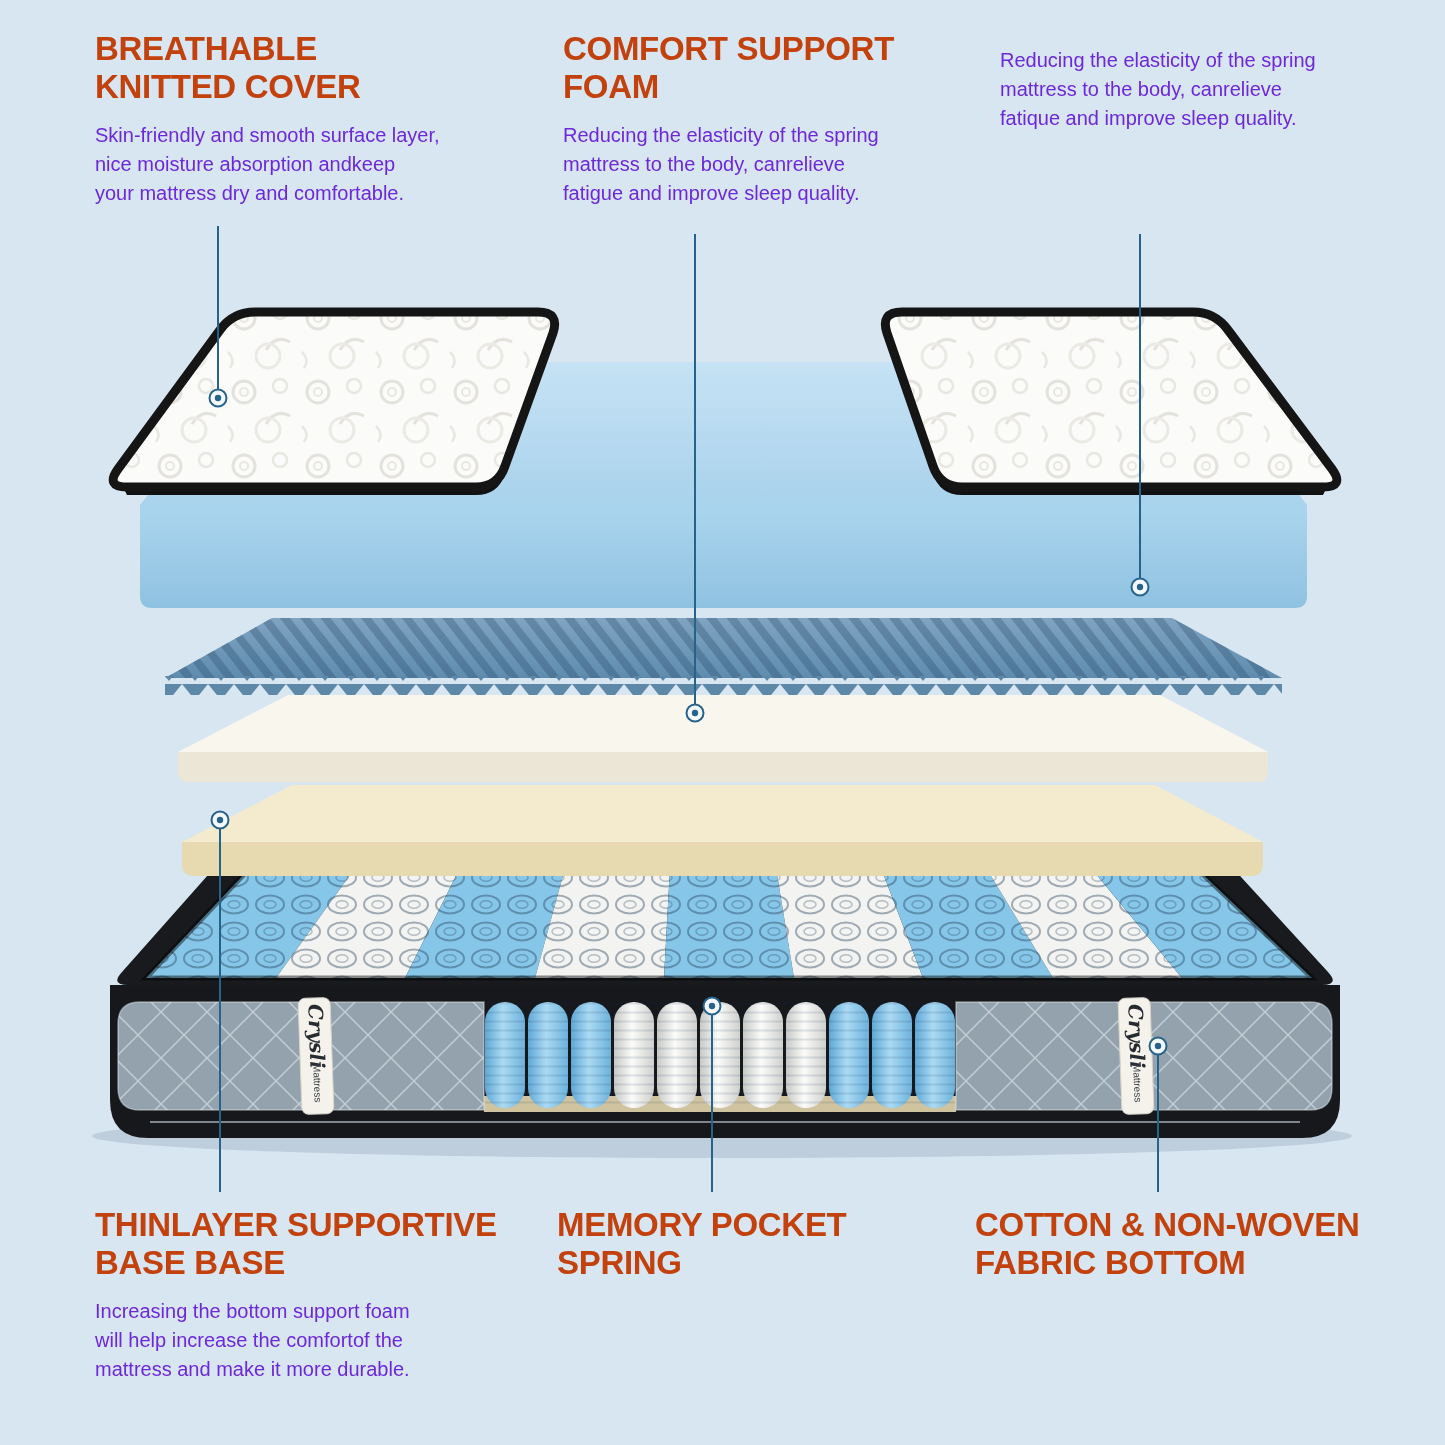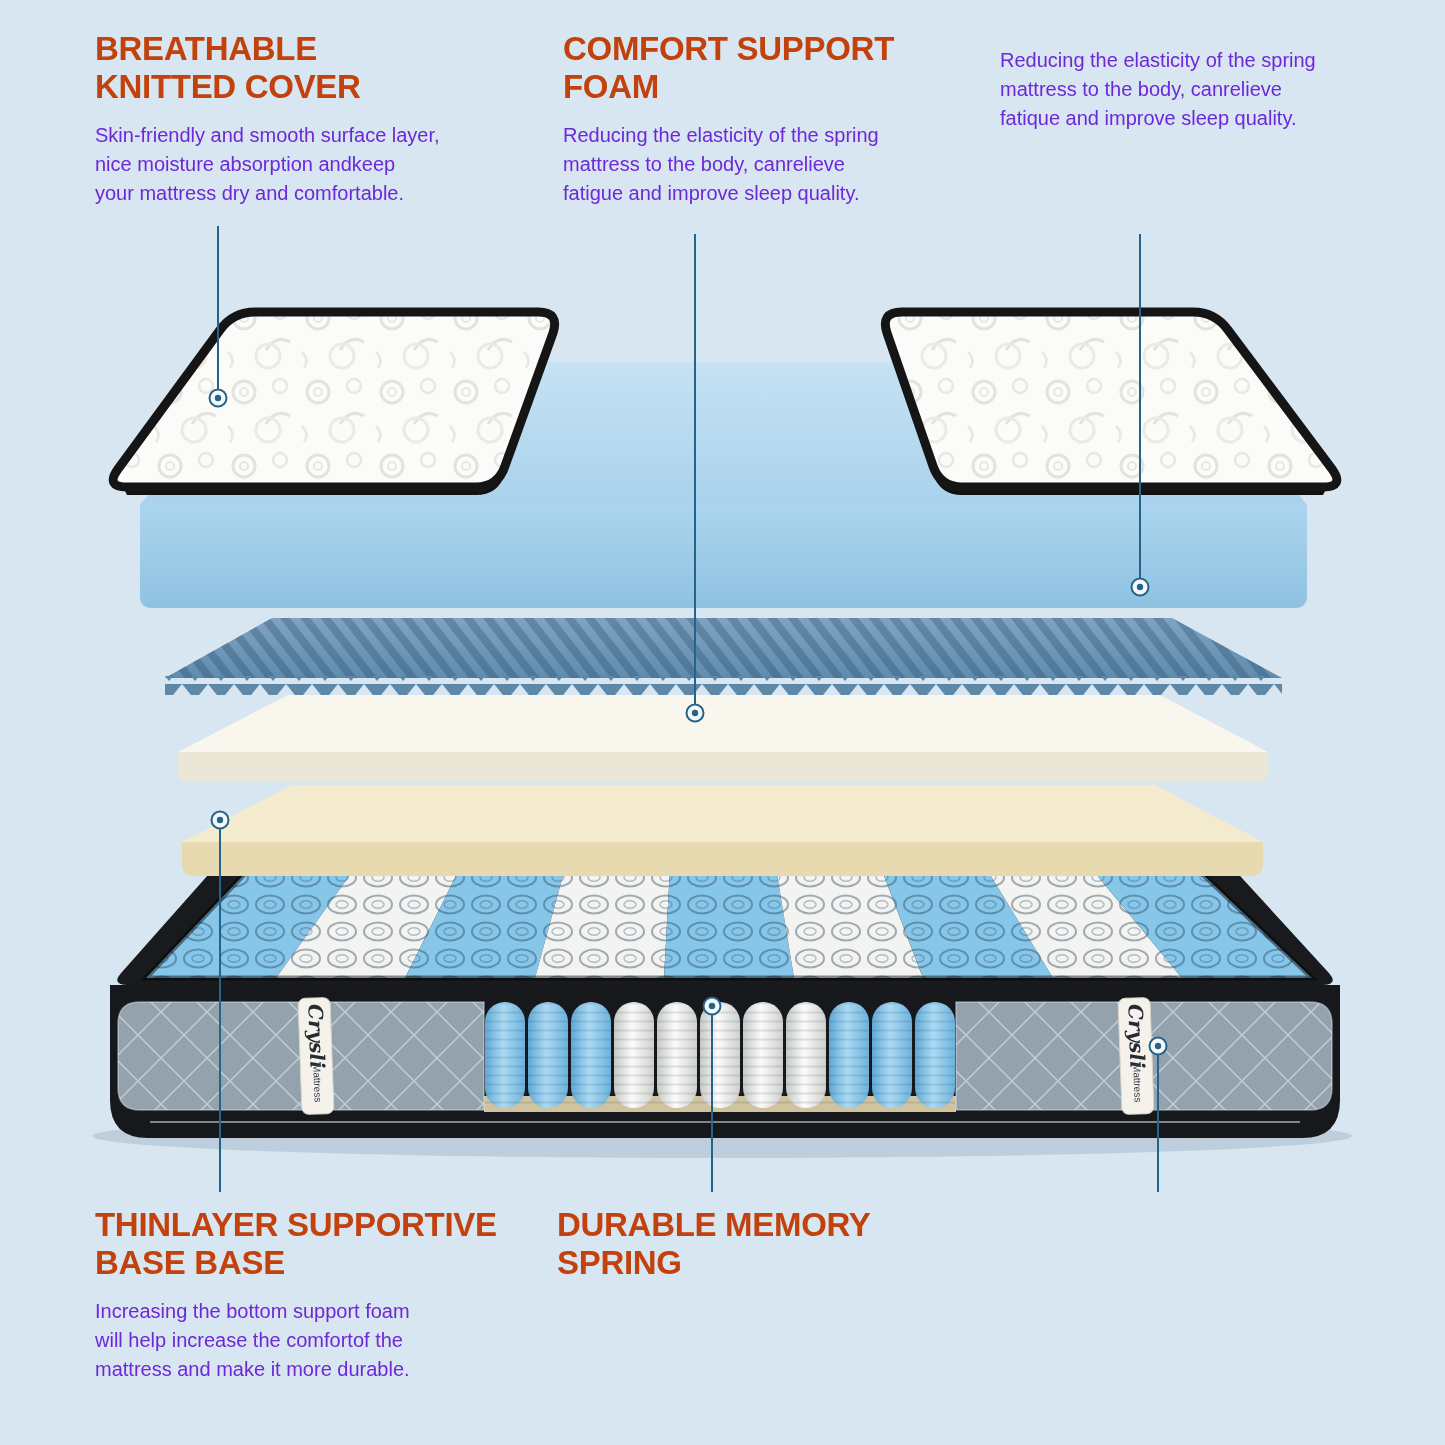--- a/index.html
+++ b/index.html
@@ -213,20 +213,22 @@
 
   <div class="callout" style="left:95px;top:1206px;">
     <h2 class="callout-title">THINLAYER SUPPORTIVE
 BASE BASE</h2>
     <p class="callout-body">Increasing the bottom support foam
 will help increase the comfortof the
 mattress and make it more durable.</p>
   </div>
 
   <div class="callout" style="left:557px;top:1206px;">
-    <h2 class="callout-title">DURABLE MEMORY
+    <h2 class="callout-title">MEMORY POCKET
 SPRING</h2>
   </div>
 
   <div class="callout" style="left:975px;top:1206px;">
+    <h2 class="callout-title">COTTON &amp; NON-WOVEN
+FABRIC BOTTOM</h2>
   </div>
 
 </div>
 
 </body></html>

